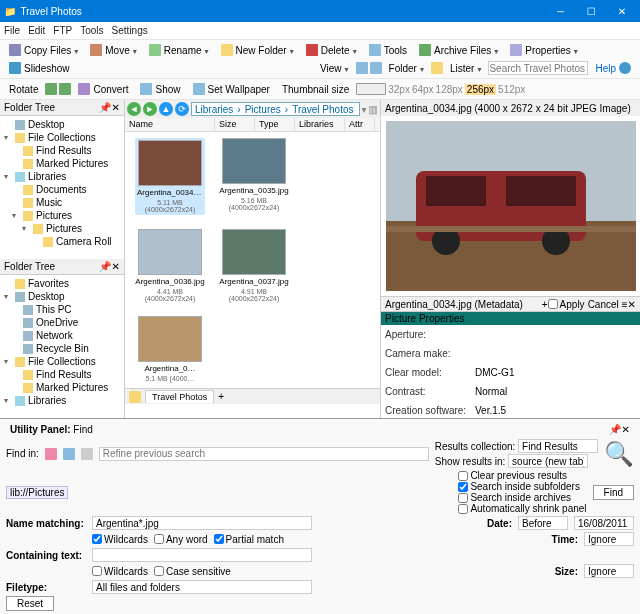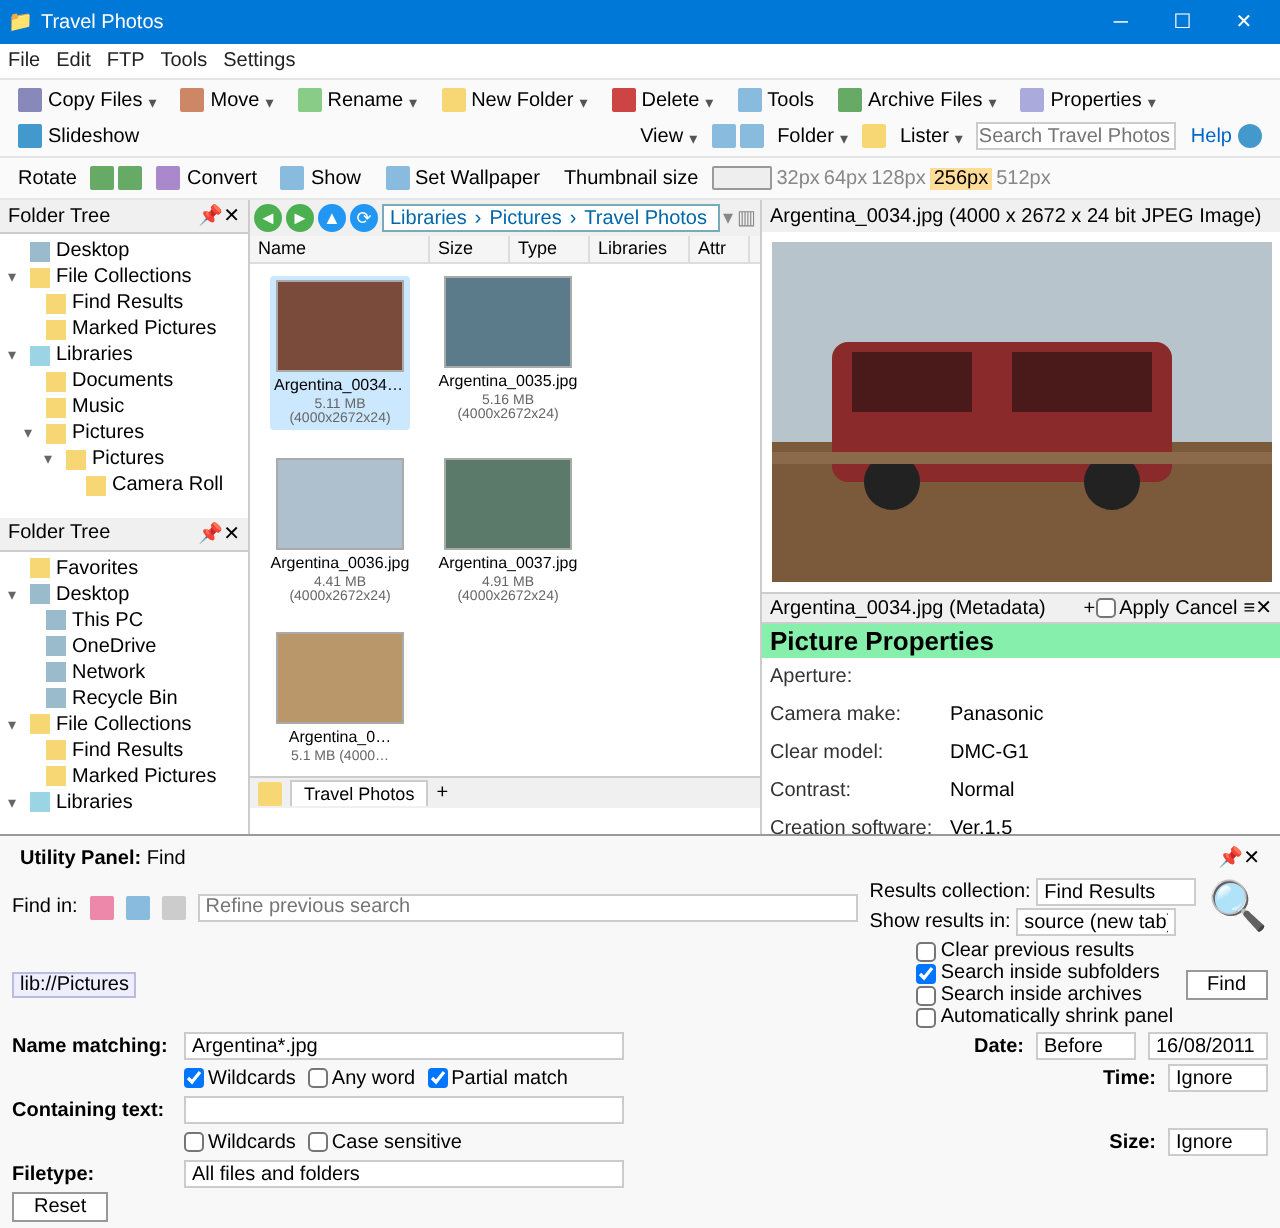--- a/index.html
+++ b/index.html
@@ -38,21 +38,21 @@
 .tabbar{height:16px;background:#f0f0f0;display:flex;align-items:center;padding:0 4px;gap:4px;border-top:1px solid #ccc;}
 .tab{background:#fff;border:1px solid #ccc;border-bottom:none;padding:1px 6px;font-size:9px;}
 .listhead{height:14px;background:#f5f5f5;border-bottom:1px solid #ddd;display:flex;}
 .listhead span{padding:1px 4px;border-right:1px solid #ddd;font-size:9px;}
 .right{width:260px;display:flex;flex-direction:column;border-left:1px solid #ccc;}
 .preview-title{height:16px;background:#f0f0f0;padding:1px 4px;font-size:9px;display:flex;align-items:center;}
 .preview-img{flex:0 0 180px;display:flex;align-items:center;justify-content:center;}
 .preview-img svg{width:250px;height:170px;}
 .prop-title{height:16px;background:#f0f0f0;border-top:1px solid #ccc;border-bottom:1px solid #ccc;padding:1px 4px;display:flex;align-items:center;}
 .props{flex:1;overflow:auto;}
-.prop-sec{background:#86efac;padding:1px 4px;font-weight:bold;font-size:13px;}
+.prop-sec{background:#0f766e;padding:1px 4px;font-weight:normal;font-size:10px;}
 .prop-row{display:flex;font-size:9px;padding:4px 4px;}
 .prop-row .pk{width:90px;color:#333;}
 .prop-row .pv{flex:1;}
 .prop-row .po{color:#999;font-style:italic;}
 .bottom{border-top:1px solid #999;background:#f8f8f8;padding:3px 6px;display:flex;flex-direction:column;gap:2px;}
 .bottom .row2{display:flex;align-items:center;gap:6px;}
 .bottom input[type=text]{border:1px solid #ccc;height:14px;padding:0 3px;}
 .chk{display:inline-flex;align-items:center;gap:2px;}
 .chk input{width:10px;height:10px;}
 .findbtn{background:#fff;border:1px solid #999;padding:1px 10px;}
@@ -384,21 +384,20 @@
       <span>✕</span>
     </div>
     <div class="props" id="props">
       <div class="prop-sec">Picture Properties</div>
     <div class="prop-row">
           <span class="pk">Aperture:</span>
           <span class="pv"></span>
         </div>
         <div class="prop-row">
           <span class="pk">Camera make:</span>
-          <span class="pv">Panasonic</span>
         </div>
         <div class="prop-row">
           <span class="pk">Clear model:</span>
           <span class="pv">DMC-G1</span>
         </div>
         <div class="prop-row">
           <span class="pk">Contrast:</span>
           <span class="pv">Normal</span>
         </div>
         <div class="prop-row">

